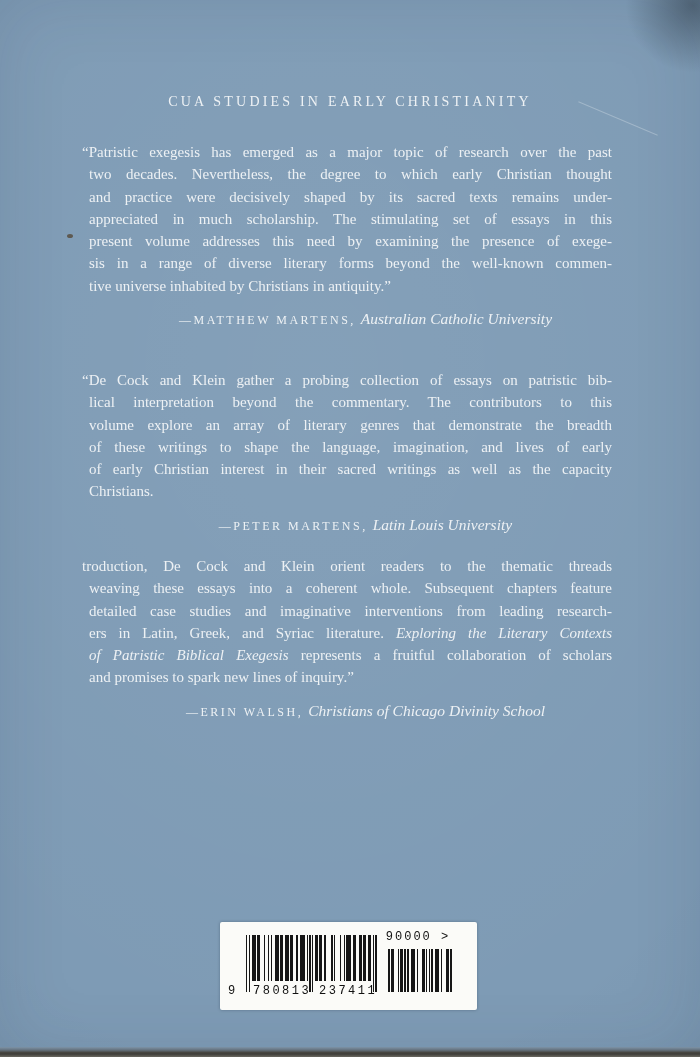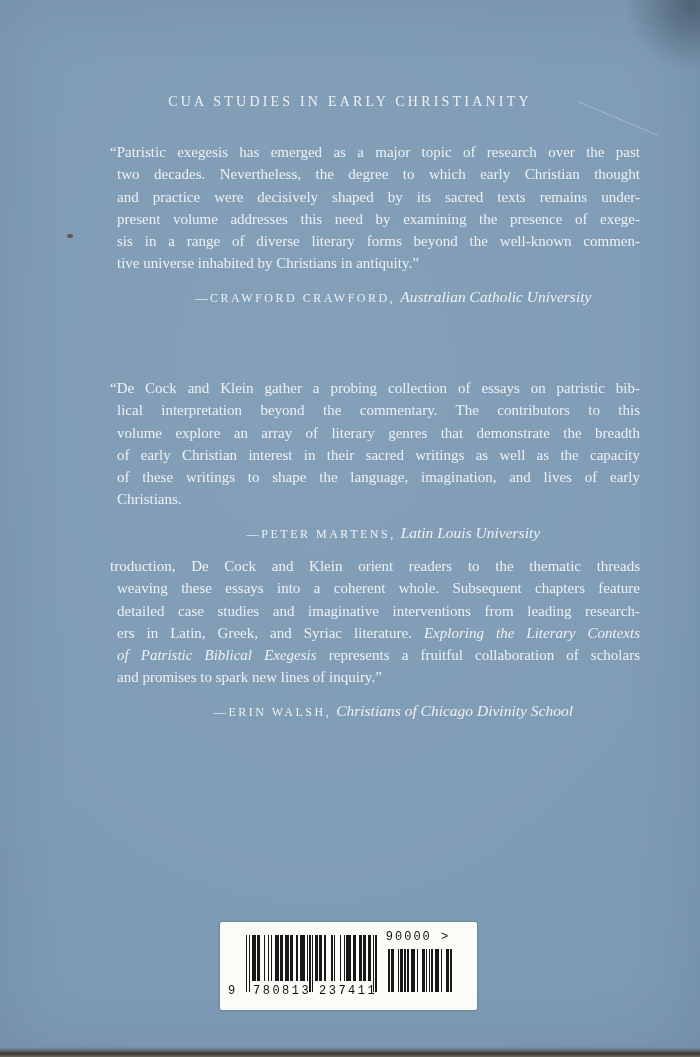--- a/index.html
+++ b/index.html
@@ -31,21 +31,21 @@
   .series-title{
     position:absolute; top:94px; left:0; width:700px; margin:0;
     text-align:center;
     color:var(--text-white,#EDF1F4);
     font-size:14px; font-weight:normal;
     letter-spacing:3.2px;
   }
   .blurb{
     position:absolute; left:89px; width:523px;
     color:var(--text-white,#EDF1F4);
-    font-size:15px; line-height:22.3px;margin-left:28px;
+    font-size:15px; line-height:22.3px;
   }
   .line{ text-align:justify; text-align-last:justify; }
   .line.last{ text-align-last:left; }
   .line:first-child{ text-indent:-7px; }
   .line .it{ font-style:italic; }
   .attribution{ margin-top:11px; text-align:center; padding-left:30px; white-space:nowrap; }
   .attr-name{
     font-size:12px; letter-spacing:2.5px; font-style:normal;
   }
   .attr-affil{ font-style:italic; font-size:15.5px; margin-left:5px; }
@@ -85,36 +85,37 @@
   <div class="scratch"></div>
   <div class="speck"></div>
 
   <h1 class="series-title">CUA STUDIES IN EARLY CHRISTIANITY</h1>
 
   <section class="blurb" style="top:141px">
     <div class="para">
         <div class="line"><span>“Patristic exegesis has emerged as a major topic of research over the past</span></div>
         <div class="line"><span>two decades. Nevertheless, the degree to which early Christian thought</span></div>
         <div class="line"><span>and practice were decisively shaped by its sacred texts remains under-</span></div>
+        <div class="line"><span>appreciated in much scholarship. The stimulating set of essays in this</span></div>
         <div class="line"><span>present volume addresses this need by examining the presence of exege-</span></div>
         <div class="line"><span>sis in a range of diverse literary forms beyond the well-known commen-</span></div>
         <div class="line last"><span>tive universe inhabited by Christians in antiquity.”</span></div>
       </div>
     <div class="attribution">
-      <span class="attr-name">—CRAWFORD CRAWFORD,</span><span class="attr-affil">Australian Catholic University</span>
+      <span class="attr-name">—MATTHEW MARTENS,</span><span class="attr-affil">Australian Catholic University</span>
     </div>
   </section>
 
-  <section class="blurb" style="top:377px">
+  <section class="blurb" style="top:369px">
     <div class="para">
         <div class="line"><span>“De Cock and Klein gather a probing collection of essays on patristic bib-</span></div>
         <div class="line"><span>lical interpretation beyond the commentary. The contributors to this</span></div>
         <div class="line"><span>volume explore an array of literary genres that demonstrate the breadth</span></div>
+        <div class="line"><span>of these writings to shape the language, imagination, and lives of early</span></div>
         <div class="line"><span>of early Christian interest in their sacred writings as well as the capacity</span></div>
-        <div class="line"><span>of these writings to shape the language, imagination, and lives of early</span></div>
         <div class="line last"><span>Christians.</span></div>
       </div>
     <div class="attribution">
       <span class="attr-name">—PETER MARTENS,</span><span class="attr-affil">Latin Louis University</span>
     </div>
   </section>
 
   <section class="blurb" style="top:555px">
     <div class="para">
         <div class="line"><span>troduction, De Cock and Klein orient readers to the thematic threads</span></div>

